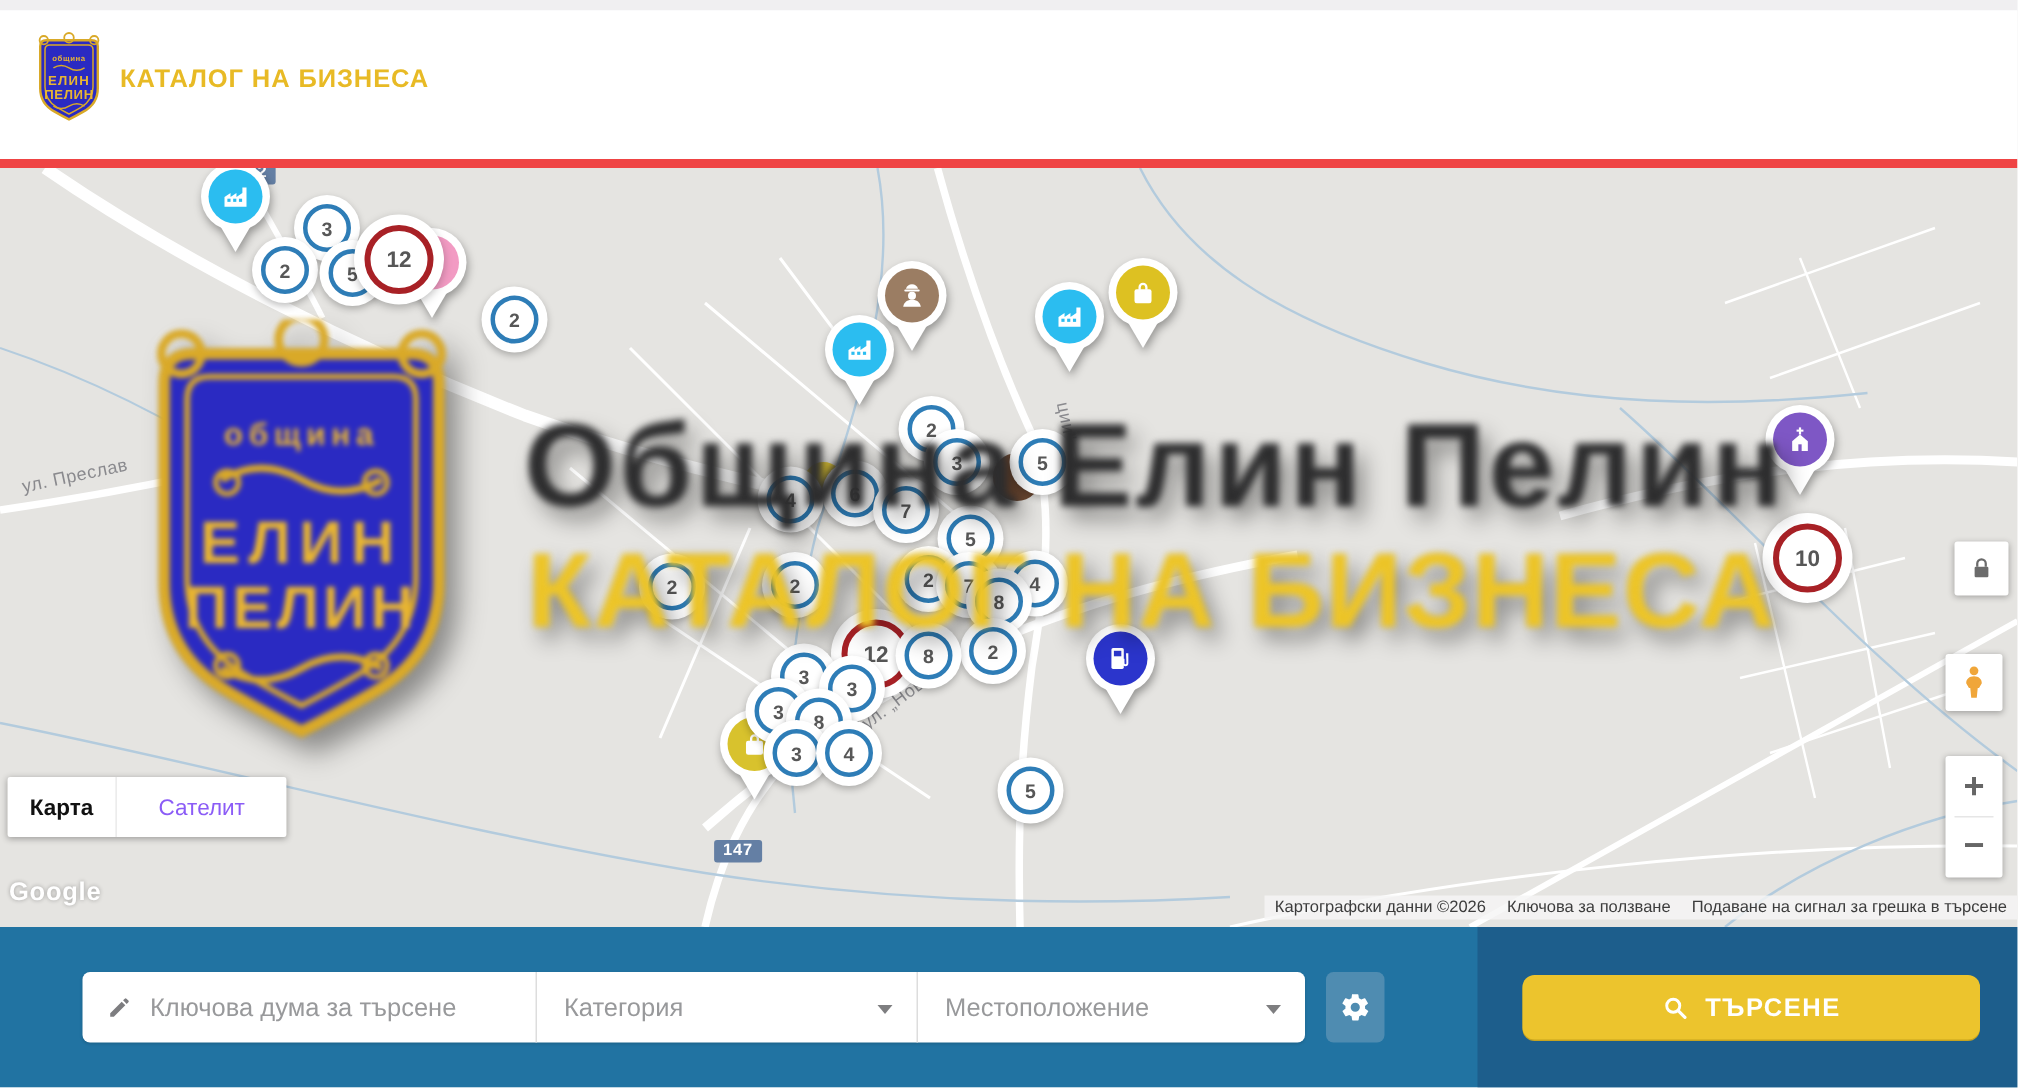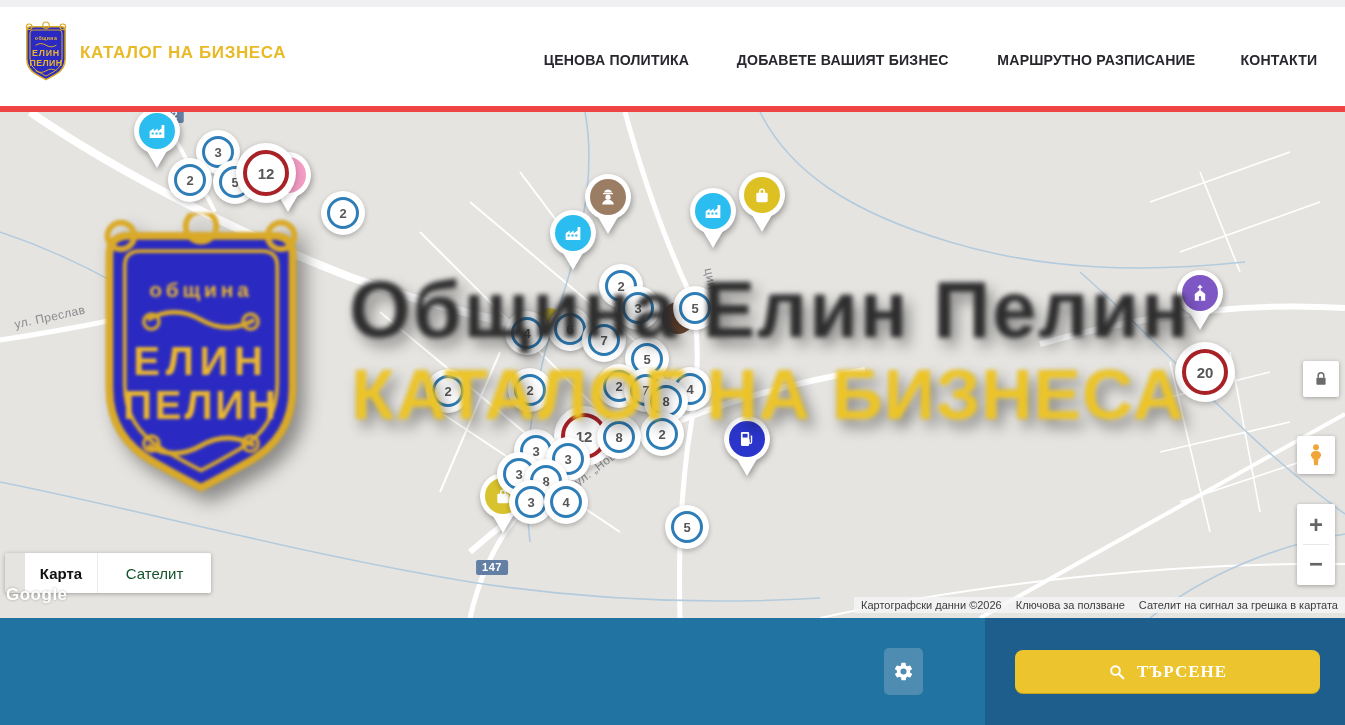--- a/index.html
+++ b/index.html
@@ -37,24 +37,24 @@
   .cluster.lg span { font-size:15px; }
 
   
   .wm { position:absolute; z-index:5; pointer-events:none; }
   .wm-emblem { left:85px; top:101px; width:232px; height:286px; filter:blur(1.6px) drop-shadow(9px 11px 9px rgba(0,0,0,.4)); }
   .wm-emblem svg { width:100%; height:100%; }
   .wm-l1 { left:330px; top:152px; width:880px; text-align:center; font-size:79px; font-weight:bold; color:#2d2d2e; letter-spacing:2px; filter:blur(2.4px) drop-shadow(6px 8px 7px rgba(0,0,0,.45)); white-space:nowrap; }
   .wm-l2 { left:338px; top:242px; width:860px; text-align:center; font-size:71px; font-weight:bold; color:#ecc427; letter-spacing:1px; filter:blur(2px) drop-shadow(6px 8px 7px rgba(0,0,0,.45)); white-space:nowrap; }
 
   
-  .maptype { position:absolute; z-index:6; left:5px; top:441px; display:flex; box-shadow:0 1px 4px rgba(0,0,0,.3); border-radius:2px; overflow:hidden;padding-left:20px; }
+  .maptype { position:absolute; z-index:6; left:5px; top:406px; display:flex; box-shadow:0 1px 4px rgba(0,0,0,.3); border-radius:2px; overflow:hidden; }
   .maptype button { height:40px; background:#fff; border:none; font-family:"Liberation Sans",sans-serif; font-size:15px; cursor:pointer; }
   .maptype .bt-map { width:72px; font-weight:bold; color:#111; }
-  .maptype .bt-sat { width:114px; color:#14532d; border-left:1px solid #ececec; }
+  .maptype .bt-sat { width:114px; color:#8b5cf6; border-left:1px solid #ececec; }
 
   .ctl { position:absolute; z-index:6; background:#fff; box-shadow:0 1px 4px rgba(0,0,0,.3); border-radius:2px; display:flex; align-items:center; justify-content:center; cursor:pointer; }
   .ctl-lock { left:1303px; top:249px; width:36px; height:36px; }
   .ctl-peg  { left:1297px; top:324px; width:38px; height:38px; }
   .ctl-zoom { left:1297px; top:392px; width:38px; height:81px; flex-direction:column; justify-content:space-between; padding:4px 0; }
   .ctl-zoom .zbtn { width:38px; height:34px; display:flex; align-items:center; justify-content:center; font-size:24px; font-weight:bold; color:#666; cursor:pointer; }
   .ctl-zoom .zdiv { width:26px; height:1px; background:#e6e6e6; }
 
   .glogo { position:absolute; z-index:6; left:6px; top:473px; color:#fff; font-size:17px; font-weight:bold; letter-spacing:.5px; text-shadow:0 0 3px rgba(0,0,0,.3); cursor:pointer; }
 
@@ -71,21 +71,21 @@
   .ig-kw svg { width:17px; height:17px; margin:0 12px 0 16px; flex:none; }
   .ig-kw input { border:none; outline:none; width:240px; font-family:"Liberation Sans",sans-serif; font-size:17px; color:#444; background:transparent; }
   .ig-kw input::placeholder { color:#98999b; }
   .ig-cat { width:254px; border-right:1px solid #ddd; }
   .ig-loc { width:258px; }
   .ig-label { font-size:17px; color:#98999b; margin-left:18px; }
   .caret { position:absolute; right:16px; top:50%; margin-top:-2px; width:0; height:0; border-left:5px solid transparent; border-right:5px solid transparent; border-top:6px solid #7e7e80; }
   .gear-btn { position:absolute; left:884px; top:30px; width:39px; height:47px; background:#4f8cb1; border:none; border-radius:5px; display:flex; align-items:center; justify-content:center; cursor:pointer; }
   .gear-btn svg { width:21px; height:21px; }
   .search-btn { position:absolute; left:1015px; top:32px; width:305px; height:43px; background:#ecc42d; border:none; border-radius:8px; display:flex; align-items:center; justify-content:center; gap:11px; cursor:pointer; box-shadow:0 1px 0 #c7a41e; }
-  .search-btn span { color:#fff; font-size:17px; font-weight:bold; letter-spacing:1px; font-family:Liberation Serif, serif; }
+  .search-btn span { color:#fff; font-size:17px; font-weight:bold; letter-spacing:1px; font-family:Liberation Sans, sans-serif; }
   .search-btn svg { width:18px; height:18px; }
 </style>
 </head>
 <body>
 
 <div id="app">
 
   <div class="top-strip"></div>
 
   <header>
@@ -99,26 +99,20 @@
         <text x="60" y="46" text-anchor="middle" fill="#e8b532" font-size="13" font-weight="bold" letter-spacing="1">община</text>
         <path d="M34 58 Q47 50 60 58 Q73 66 86 58" fill="none" stroke="#d9a928" stroke-width="2.5"></path>
         <text x="60" y="86" text-anchor="middle" fill="#e8b532" font-size="22" font-weight="bold" letter-spacing="2">ЕЛИН</text>
         <text x="60" y="110" text-anchor="middle" fill="#e8b532" font-size="22" font-weight="bold" letter-spacing="1">ПЕЛИН</text>
         <path d="M34 122 Q47 130 60 122 Q73 114 86 122" fill="none" stroke="#d9a928" stroke-width="2.5"></path>
       </svg>
       <div class="logo-text">
         <div class="l2">КАТАЛОГ НА БИЗНЕСА</div>
       </div>
     </div>
-    <nav>
-      <a>ЦЕНОВА ПОЛИТИКА</a>
-      <a>ДОБАВЕТЕ ВАШИЯТ БИЗНЕС</a>
-      <a>МАРШРУТНО РАЗПИСАНИЕ</a>
-      <a>КОНТАКТИ</a>
-    </nav>
   </header>
 
   <div class="map">
     <svg class="roads" width="1345" height="506" viewBox="0 0 1345 506">
       <rect width="1345" height="506" fill="#e5e4e1"></rect>
       <path d="M30,0 C120,62 240,122 350,165 C420,190 470,202 530,216" stroke="#fff" stroke-width="8" fill="none"></path>
       <path d="M160,0 C185,45 200,70 215,100" stroke="#fff" stroke-width="4" fill="none"></path>
       <path d="M0,228 C90,215 175,196 265,174" stroke="#fff" stroke-width="5" fill="none"></path>
       <path d="M625,0 C642,62 662,122 690,182 C700,222 700,262 688,332 C682,380 678,430 680,506" stroke="#fff" stroke-width="5" fill="none"></path>
       <path d="M470,440 C590,335 700,288 865,258" stroke="#fff" stroke-width="6" fill="none"></path>
@@ -343,21 +337,21 @@
         <div class="cluster " style="left:531px;top:390px;border-color:#2e7db7">
           <span>3</span>
         </div>
         <div class="cluster " style="left:566px;top:390px;border-color:#2e7db7">
           <span>4</span>
         </div>
         <div class="cluster " style="left:687px;top:415px;border-color:#2e7db7">
           <span>5</span>
         </div>
         <div class="cluster lg" style="left:1205px;top:260px;border-color:#a82126">
-          <span>20</span>
+          <span>10</span>
         </div>
         <div class="road-badge" style="left:165px;top:-4px">6002</div>
         <div class="road-badge" style="left:492px;top:448px">147</div>
         <div class="street-label" style="left:14px;top:198px;transform:rotate(-12deg)">ул. Преслав</div>
         <div class="street-label" style="left:560px;top:338px;transform:rotate(-37deg)">бул. „Новоселци"</div>
         <div class="street-label" style="left:698px;top:162px;transform:rotate(78deg)">ции"</div>
       </div>
 
     <div class="wm wm-emblem">
       <svg viewBox="0 0 120 150">
@@ -405,27 +399,43 @@
       <div class="zbtn">+</div>
       <div class="zdiv"></div>
       <div class="zbtn">−</div>
     </div>
 
     <div class="glogo">Google</div>
 
     <div class="attr">
       <span>Картографски данни ©2026</span>
       <a>Ключова за ползване</a>
-      <a>Сателит на сигнал за грешка в картата</a>
+      <a>Подаване на сигнал за грешка в търсене</a>
     </div>
   </div>
 
   <div class="searchbar">
     <div class="dark-side"></div>
 
+    <div class="input-group">
+      <div class="ig-sec ig-kw">
+        <svg viewBox="0 0 24 24">
+          <path fill="#7d7d80" d="M3.5 17.6V21h3.4L17.7 10.2l-3.4-3.4zM20.6 7.3a1.1 1.1 0 0 0 0-1.6l-1.8-1.8a1.1 1.1 0 0 0-1.6 0l-1.6 1.6 3.4 3.4z"></path>
+        </svg>
+        <input type="text" placeholder="Ключова дума за търсене" style="">
+      </div>
+      <div class="ig-sec ig-cat">
+        <span class="ig-label">Категория</span>
+        <span class="caret"></span>
+      </div>
+      <div class="ig-sec ig-loc">
+        <span class="ig-label">Местоположение</span>
+        <span class="caret"></span>
+      </div>
+    </div>
 
     <button class="gear-btn">
       <svg viewBox="0 0 24 24">
         <path fill="#fff" d="M19.4 13a7.9 7.9 0 0 0 .1-1 7.9 7.9 0 0 0-.1-1l2.1-1.6a.5.5 0 0 0 .1-.7l-2-3.4a.5.5 0 0 0-.6-.2l-2.5 1a7.6 7.6 0 0 0-1.7-1l-.4-2.7A.5.5 0 0 0 14 2h-4a.5.5 0 0 0-.5.4l-.4 2.7a7.6 7.6 0 0 0-1.7 1l-2.5-1a.5.5 0 0 0-.6.2l-2 3.4a.5.5 0 0 0 .1.7L4.6 11a7.9 7.9 0 0 0-.1 1 7.9 7.9 0 0 0 .1 1l-2.1 1.6a.5.5 0 0 0-.1.7l2 3.4a.5.5 0 0 0 .6.2l2.5-1a7.6 7.6 0 0 0 1.7 1l.4 2.7a.5.5 0 0 0 .5.4h4a.5.5 0 0 0 .5-.4l.4-2.7a7.6 7.6 0 0 0 1.7-1l2.5 1a.5.5 0 0 0 .6-.2l2-3.4a.5.5 0 0 0-.1-.7zM12 15.5A3.5 3.5 0 1 1 15.5 12 3.5 3.5 0 0 1 12 15.5z"></path>
       </svg>
     </button>
 
     <button class="search-btn">
       <svg viewBox="0 0 24 24">
         <circle cx="10" cy="10" r="5.8" fill="none" stroke="#fff" stroke-width="2.6"></circle>

